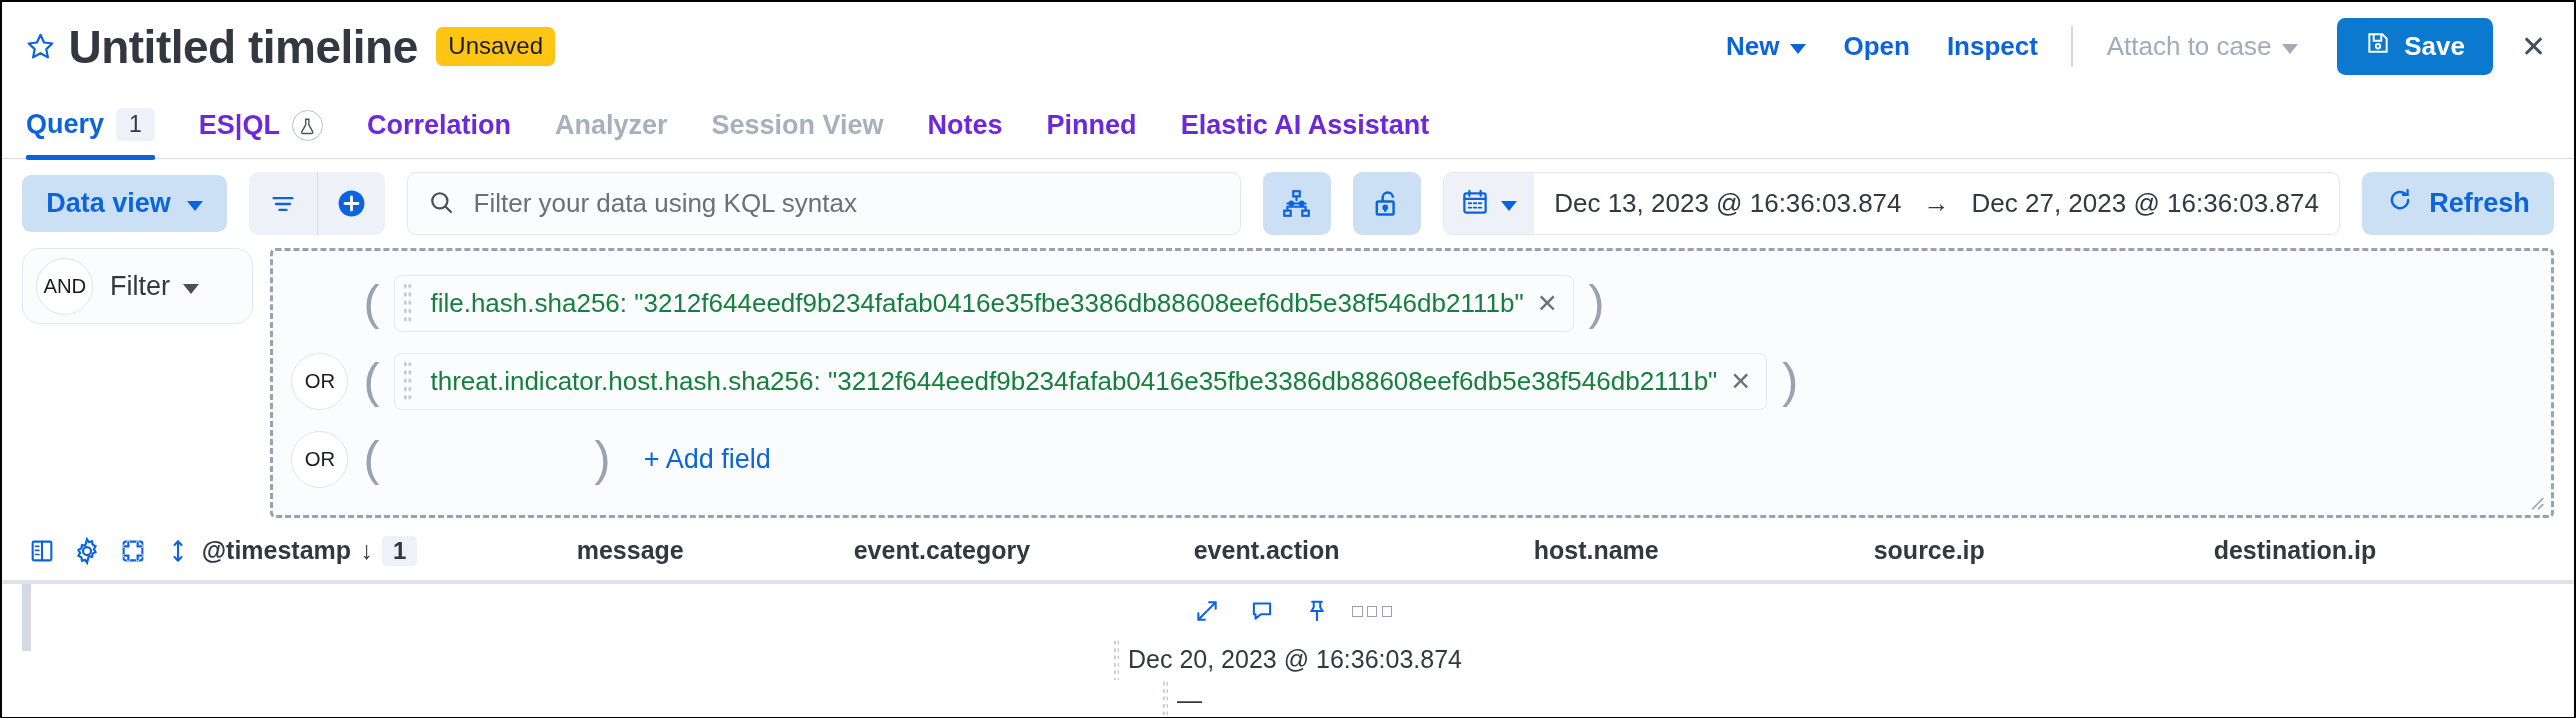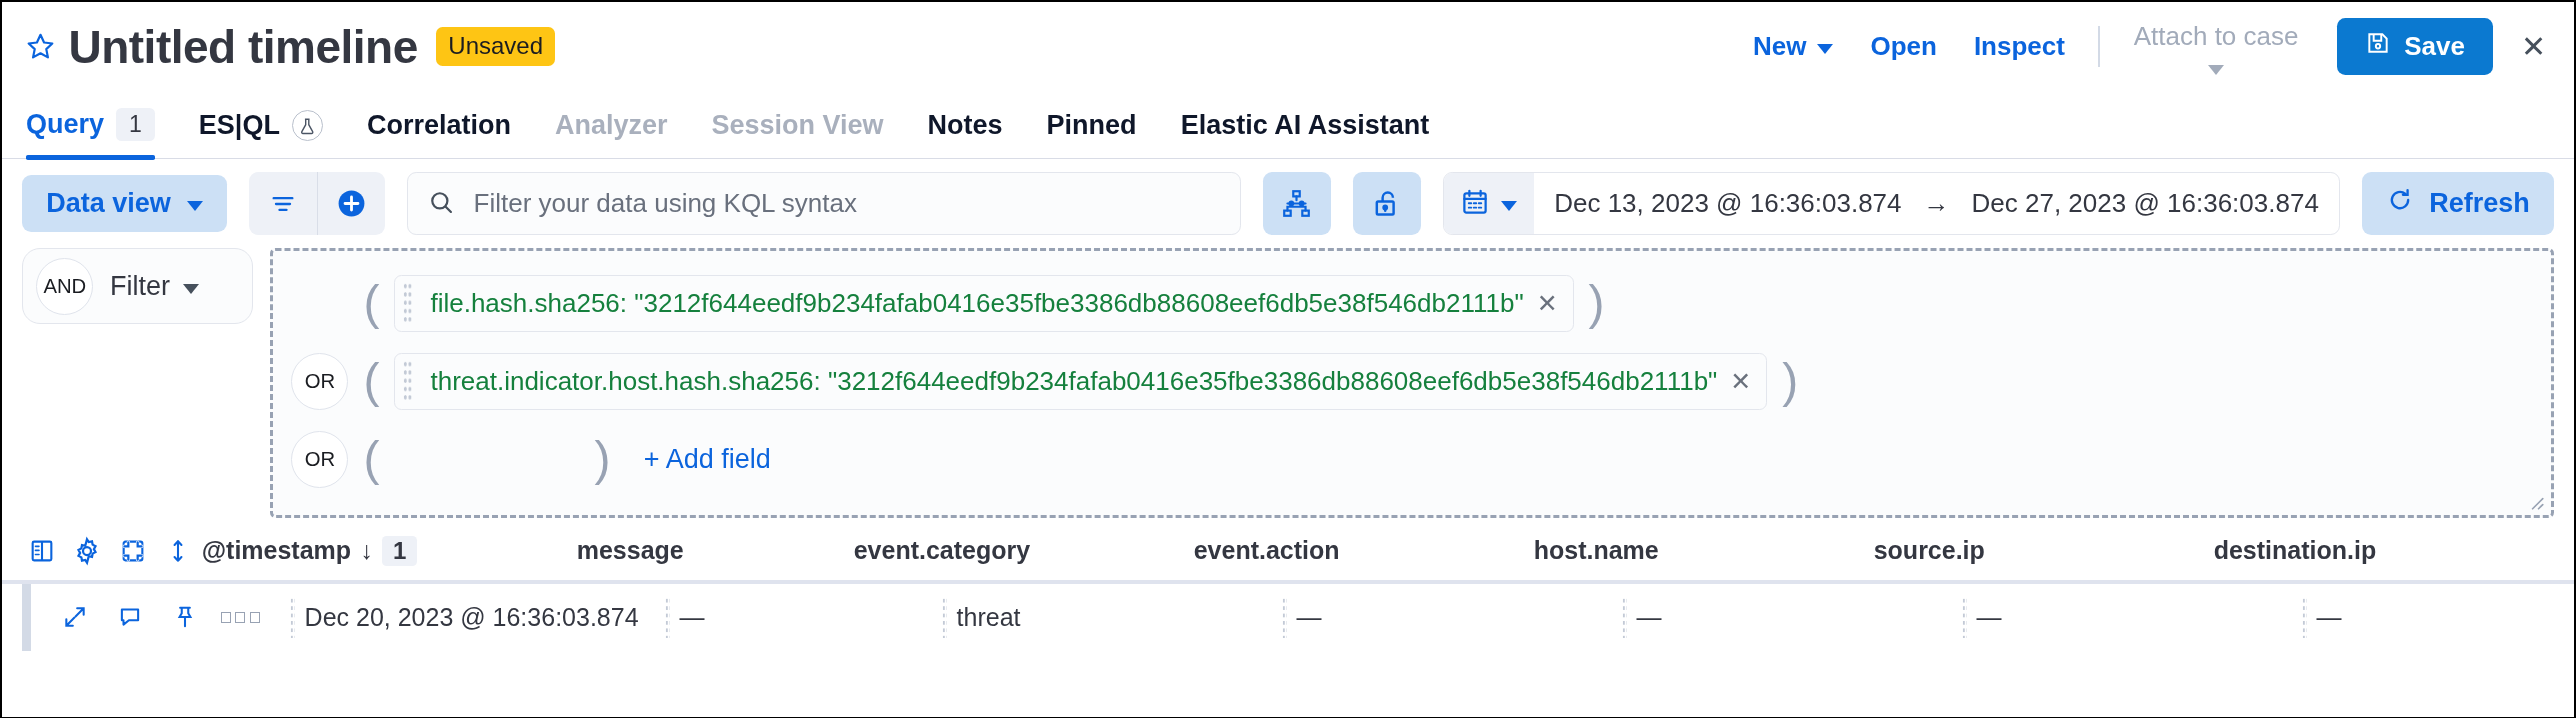--- a/index.html
+++ b/index.html
@@ -58,21 +58,21 @@
   .hdr-actions { display: flex; align-items: center; gap: 0px; }
   .hdr-link {
     font-size: 26px;
     color: #0b64dd;
     font-weight: bold;
     white-space: nowrap;
     padding: 7.4px 18.5px;
     display: flex; align-items: center; gap: 11px;
     cursor: pointer;
   }
-  .hdr-link.disabled { color: #a2abba; font-weight: normal; flex-direction: column; }
+  .hdr-link.disabled { color: #a2abba; font-weight: normal; }
   .chev {
     display: inline-block;
     width: 0; height: 0;
     border-left: 8.3px solid transparent;
     border-right: 8.3px solid transparent;
     border-top: 10.2px solid currentColor;
     position: relative;
     top: 2.8px;
   }
   .hdr-sep {
@@ -108,21 +108,21 @@
     height: 68px;
     border-bottom: 1.8px solid #d9dce6;
     gap: 0;
   }
   .tab {
     display: flex;
     align-items: center;
     gap: 12px;
     font-size: 27px;
     font-weight: bold;
-    color: #0f172a;
+    color: #6d28d9;
     padding: 0 22px 16.6px 22px;
     cursor: pointer;
     position: relative;
     white-space: nowrap;
   }
   .tab:first-child { padding-left: 3.7px; }
   .tab.active { color: #0b64dd; }
   .tab.active::after {
     content: "";
     position: absolute;
@@ -367,21 +367,21 @@
     gap: 0;
   }
   .gtool {
     width: 52px; height: 48px;
     display: flex; align-items: center; justify-content: center;
     color: #0b64dd;
     cursor: pointer;
     margin-right: 5.5px;
   }
   .gtool.wide { margin-right: 24px; }
-  .grid-head, .grid-row { display: flex; align-items: center; }
+  .grid-head, .grid-row { display: flex; align-items: center; flex-direction: column; }
   .gh {
     font-size: 25px;
     font-weight: bold;
     color: #343741;
     white-space: nowrap;
     display: flex; align-items: center; gap: 9.2px;
   }
   .sort-badge {
     background: #eef1f7;
     border-radius: 4.6px;

